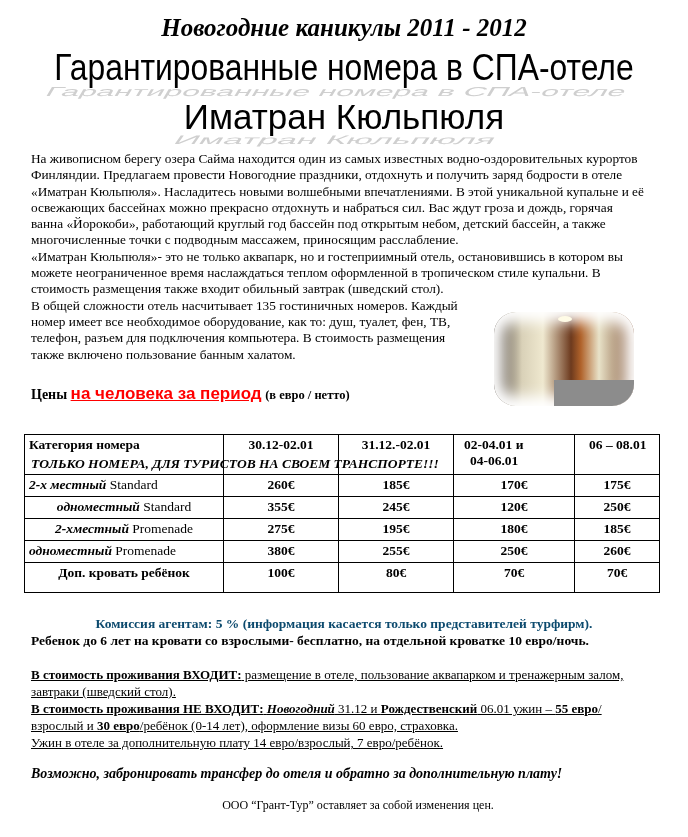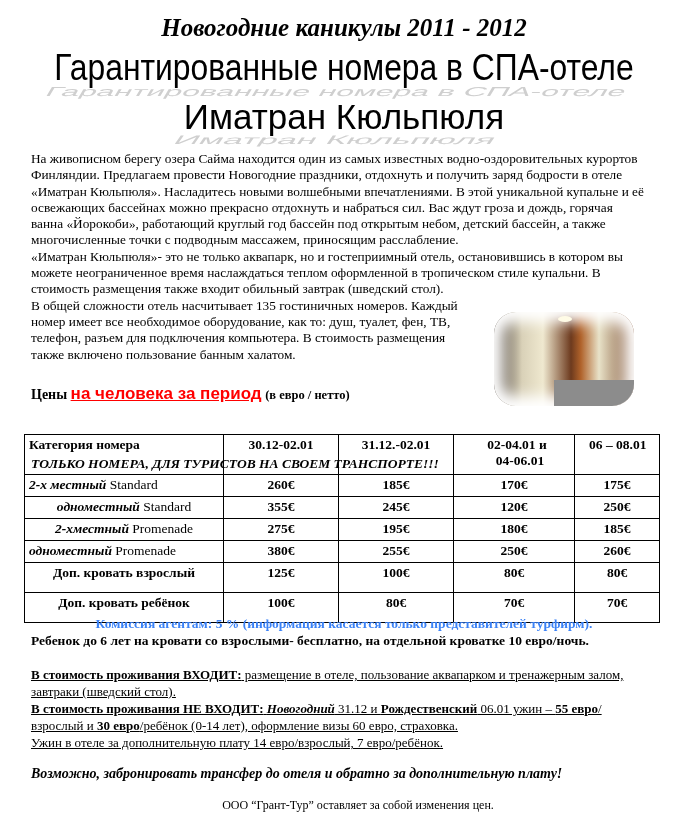--- a/index.html
+++ b/index.html
@@ -22,21 +22,21 @@
   .price-heading .red { color: #ff0000; text-decoration: underline; font-size: 17px; font-family: "Liberation Sans", sans-serif; margin-top: 24px; }
   .price-heading .small { font-size: 12.5px; }
   .notice { position: absolute; left: 31px; top: 416px; font-size: 13.5px; font-weight: bold; font-style: italic; margin-top: 40px; }
   table.prices { position: absolute; left: 24px; top: 434px; width: 636px; border-collapse: collapse; font-size: 13.5px; font-weight: bold; }
   table.prices td { border: 1.5px solid #000; padding: 2px 4px; vertical-align: top; }
   table.prices td.num { text-align: center; }
   table.prices td.cat { text-align: center; }
   table.prices td.left { text-align: left; }
   table.prices .it { font-style: italic; }
   table.prices .norm { font-weight: normal; }
-  .commission { position: absolute; left: 0; width: 688px; top: 616px; text-align: center; color: #3b82f6; font-weight: bold; font-size: 13.5px; }
+  .commission { position: absolute; left: 0; width: 688px; top: 616px; text-align: center; color: #0c4a6e; font-weight: bold; font-size: 13.5px; }
   .child { position: absolute; left: 31px; top: 633px; font-weight: bold; font-size: 13.5px; }
   .includes { position: absolute; left: 31px; top: 666px; width: 620px; font-size: 13px; line-height: 17px; text-decoration: underline; }
   .includes b { font-weight: bold; }
   .transfer { position: absolute; left: 31px; top: 766px; font-style: italic; font-weight: bold; font-size: 14px; }
   .footer { position: absolute; left: 0; width: 688px; top: 798px; text-align: center; font-size: 12px; padding-left: 28px; box-sizing: border-box; }
 </style>
 </head>
 <body>
 
 <div class="subtitle">Новогодние каникулы 2011 - 2012</div>
@@ -77,21 +77,21 @@
 </div>
 
 <div class="notice">ТОЛЬКО НОМЕРА, ДЛЯ ТУРИСТОВ НА СВОЕМ ТРАНСПОРТЕ!!!</div>
 
 <table class="prices">
   <tbody>
       <tr style="height:40px;">
     <td class="left" style="width:190px;">Категория номера</td>
     <td class="num" style="width:106px;">30.12-02.01</td>
     <td class="num" style="width:106px;">31.12.-02.01</td>
-    <td class="left" style="width:106px; padding-left:10px;text-align:center;">
+    <td class="left" style="width:106px; padding-left:10px;">
       <span>02-04.01 и</span><br>
       <span style="padding-left:6px;">04-06.01</span>
     </td>
     <td class="left" style="padding-left:14px;">06 – 08.01</td>
   </tr>
   <tr style="height:22px;">
     <td class="left"><span class="it">2-х местный</span><span class="norm"> Standard</span></td>
     <td class="num">260€</td>
     <td class="num">185€</td>
     <td class="num">170€</td>
@@ -112,27 +112,20 @@
     <td class="num">185€</td>
   </tr>
   <tr style="height:22px;">
     <td class="left"><span class="it">одноместный</span><span class="norm"> Promenade</span></td>
     <td class="num">380€</td>
     <td class="num">255€</td>
     <td class="num">250€</td>
     <td class="num">260€</td>
   </tr>
   <tr style="height:30px;">
-    <td class="cat"><span class="it"></span><span>Доп. кровать взрослый</span></td>
-    <td class="num">125€</td>
-    <td class="num">100€</td>
-    <td class="num">80€</td>
-    <td class="num">80€</td>
-  </tr>
-  <tr style="height:30px;">
     <td class="cat"><span class="it"></span><span>Доп. кровать ребёнок</span></td>
     <td class="num">100€</td>
     <td class="num">80€</td>
     <td class="num">70€</td>
     <td class="num">70€</td>
   </tr>
 </tbody>
   </table>
 
 <div class="commission">Комиссия агентам: 5 % (информация касается только представителей турфирм).</div>

